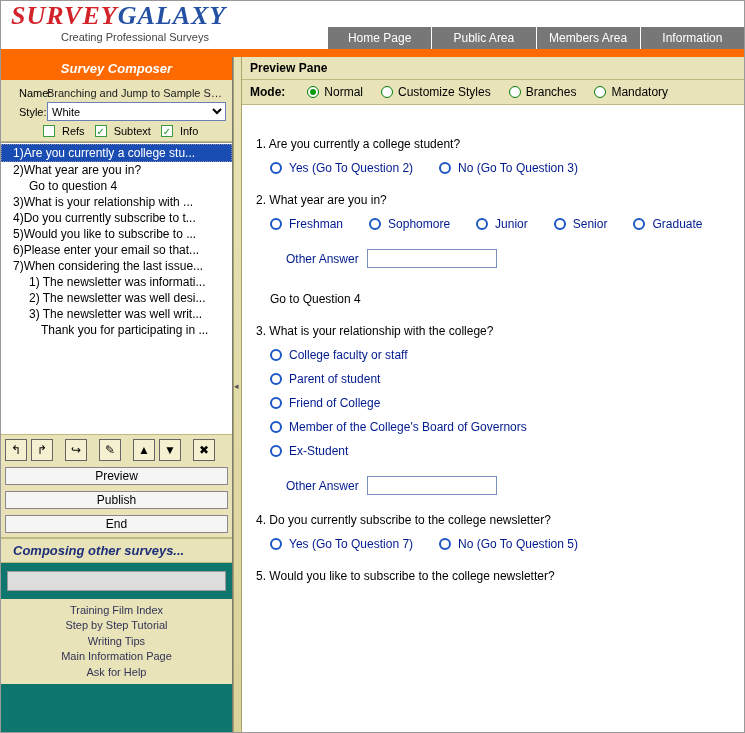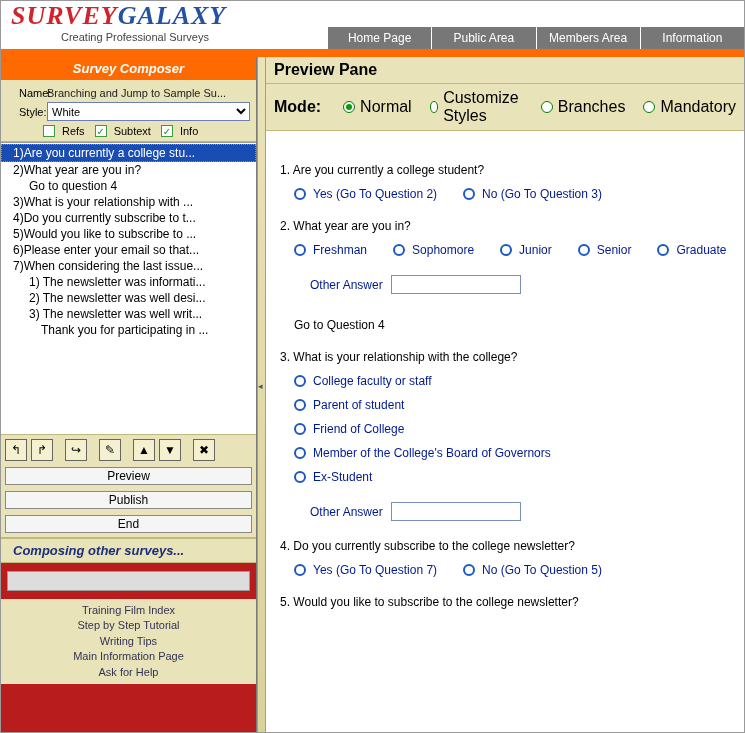--- a/index.html
+++ b/index.html
@@ -63,22 +63,22 @@
     cursor: pointer;
   }
   .orange-bar { height: 8px; background: #ff6a00; }
 
   
   .body-grid {
     display: flex;
     height: calc(100% - 56px);
   }
   .sidebar {
-    width: 256px;
-    background: #b91c1c;
+    width: 232px;
+    background: #0f766e;
     display: flex;
     flex-direction: column;
     border-right: 1px solid #7a7a7a;
   }
   .side-title {
     background: #ff6a00;
     color: #fff;
     font-weight: bold;
     font-style: italic;
     text-align: center;
@@ -170,26 +170,26 @@
     content:"◂"; position:absolute; top:48%; left:0px; font-size:9px; color:#555;
   }
 
   
   .preview {
     flex: 1;
     display: flex; flex-direction: column;
     overflow: hidden;
   }
   .pv-title {
-    background: #e8e3b9; font-weight: bold; padding: 4px 8px; font-size: 16px;
+    background: #e8e3b9; font-weight: bold; padding: 4px 8px; font-size: 12px;
     border-bottom: 1px solid #bfb97f;
   }
   .mode-bar {
     background: #e8e3b9; padding: 5px 8px; display: flex; align-items: center; gap: 18px;
-    border-bottom: 1px solid #bfb97f; font-size: 16px;
+    border-bottom: 1px solid #bfb97f; font-size: 12px;
   }
   .mode-bar .ml { font-weight: bold; margin-right: 4px;}
   .mopt { display: flex; align-items: center; gap: 5px; cursor: pointer;}
   .radio {
     width: 12px; height: 12px; border: 1px solid #047a04; border-radius: 50%; display: inline-block;
     position: relative; background: #fff;
   }
   .radio.on::after{
     content:""; position:absolute; inset:2px; background:#0a9a0a; border-radius:50%;
   }

